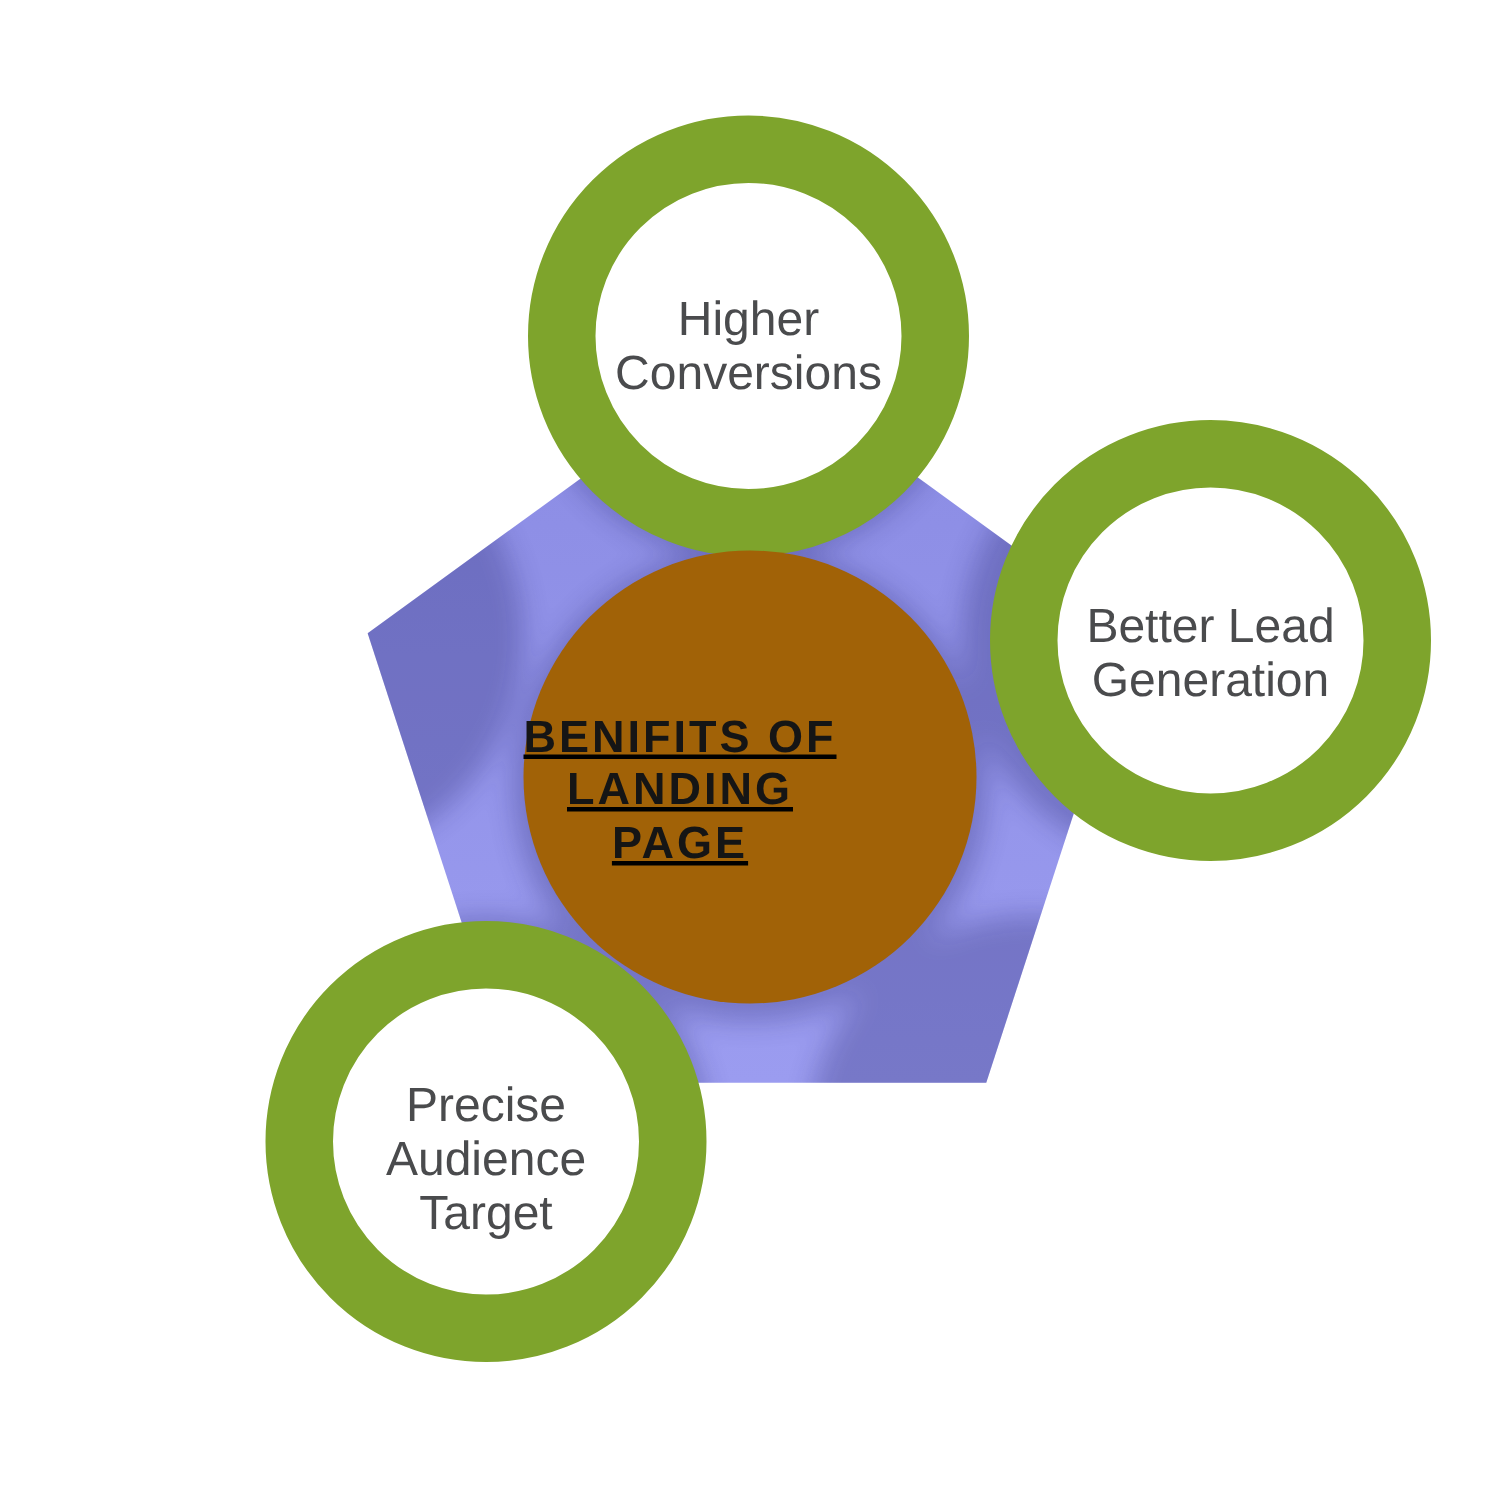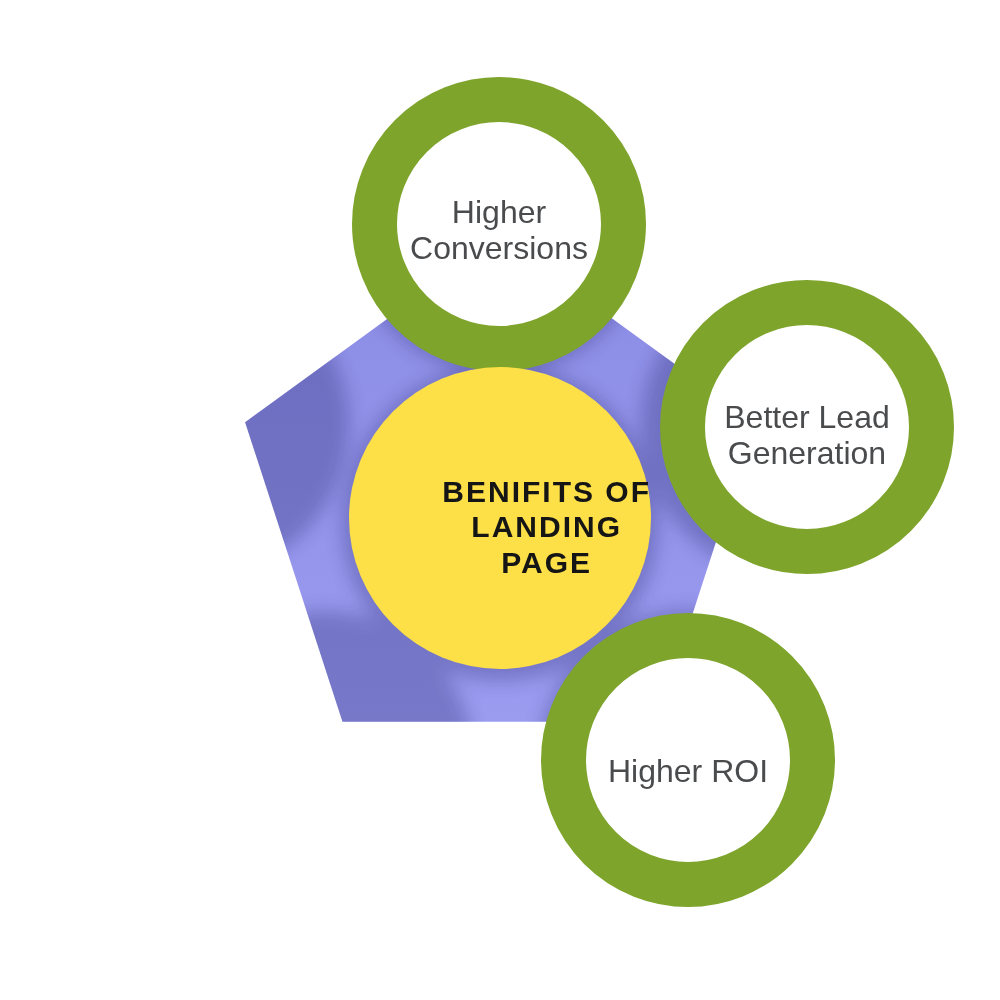--- a/index.html
+++ b/index.html
@@ -45,22 +45,22 @@
   .node-left{left:52px;top:278px;}
   .node-top .label{transform:translateY(7px);}
   .node-bottom-right .label{transform:translateY(12px);}
   .node-bottom-left .label{transform:translateY(12px);}
 
   .center-node{
     position:absolute;
     left:349px;top:367px;
     width:302px;height:302px;
     border-radius:50%;
-    background:#fde047;
-    display:flex;align-items:center;justify-content:flex-end;
+    background:#a16207;
+    display:flex;align-items:center;justify-content:flex-start;text-decoration:underline;
   }
   .center-node .label{
     font-weight:bold;
     font-size:30px;
     letter-spacing:2px;
     color:var(--center-text);
     line-height:1.17;
     text-align:center;
     white-space:pre-line;
     transform:translateY(9px);
@@ -100,24 +100,26 @@
   <div class="node node-top">
     <span class="label">Higher
 Conversions</span>
   </div>
 
   <div class="node node-right">
     <span class="label">Better Lead
 Generation</span>
   </div>
 
-  <div class="node node-bottom-right">
-    <span class="label">Higher ROI</span>
+
+  <div class="node node-bottom-left">
+    <span class="label">Precise
+Audience
+Target</span>
   </div>
-
 
 
   <div class="center-node">
     <span class="label">BENIFITS OF
 LANDING
 PAGE</span>
   </div>
 
 </div>
 

